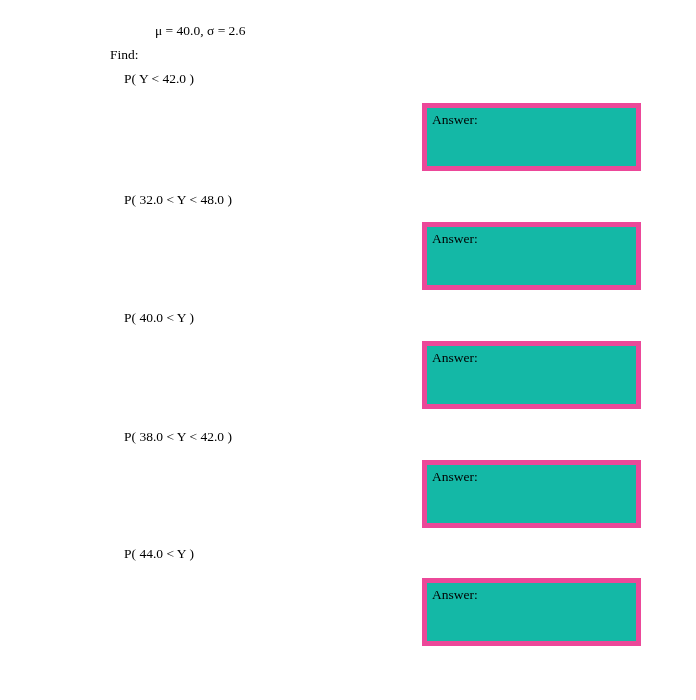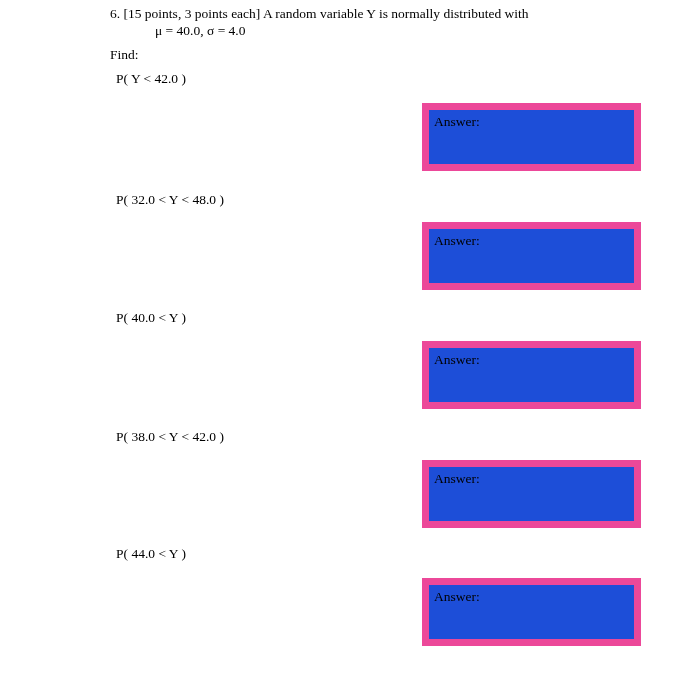--- a/index.html
+++ b/index.html
@@ -26,29 +26,29 @@
   }
   .question-params {
     left: 155px;
     top: 23px;
   }
   .find-label {
     left: 110px;
     top: 47px;
   }
   .prompt {
-    left: 116px;
+    left: 124px;
     white-space: nowrap;
   }
   .answer-box {
     left: 422px;
     width: 219px;
     height: 68px;
-    border: 7px solid #ec4899;
-    background: #1d4ed8;
+    border: 5px solid #ec4899;
+    background: #14b8a6;
     box-sizing: border-box;
   }
   .answer-label {
     display: block;
     padding: 4px 0 0 5px;
   }
   
   .p1-prompt { top: 71px; }
   .p1-box    { top: 103px; }
   .p2-prompt { top: 192px; }
@@ -58,23 +58,22 @@
   .p4-prompt { top: 429px; text-align: right; }
   .p4-box    { top: 460px; }
   .p5-prompt { top: 546px; }
   .p5-box    { top: 578px; }
 </style>
 </head>
 <body>
 
 <div class="page">
 
-  <div class="abs question-header">6. [15 points, 3 points each] A random variable Y is normally distributed with</div>
 
-  <div class="abs question-params">μ = 40.0,  σ = 4.0</div>
+  <div class="abs question-params">μ = 40.0,  σ = 2.6</div>
 
   <div class="abs find-label">Find:</div>
 
   <div class="abs prompt p1-prompt">P( Y &lt; 42.0 )</div>
   <div class="abs answer-box p1-box">
     <span class="answer-label">Answer:</span>
   </div>
 
   <div class="abs prompt p2-prompt">P( 32.0 &lt; Y &lt; 48.0 )</div>
   <div class="abs answer-box p2-box">

